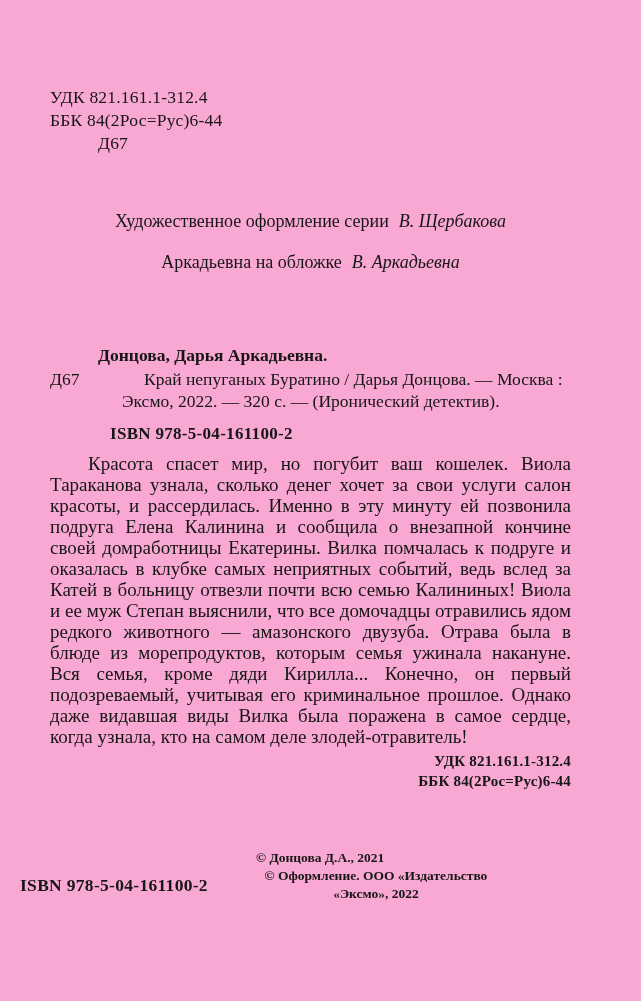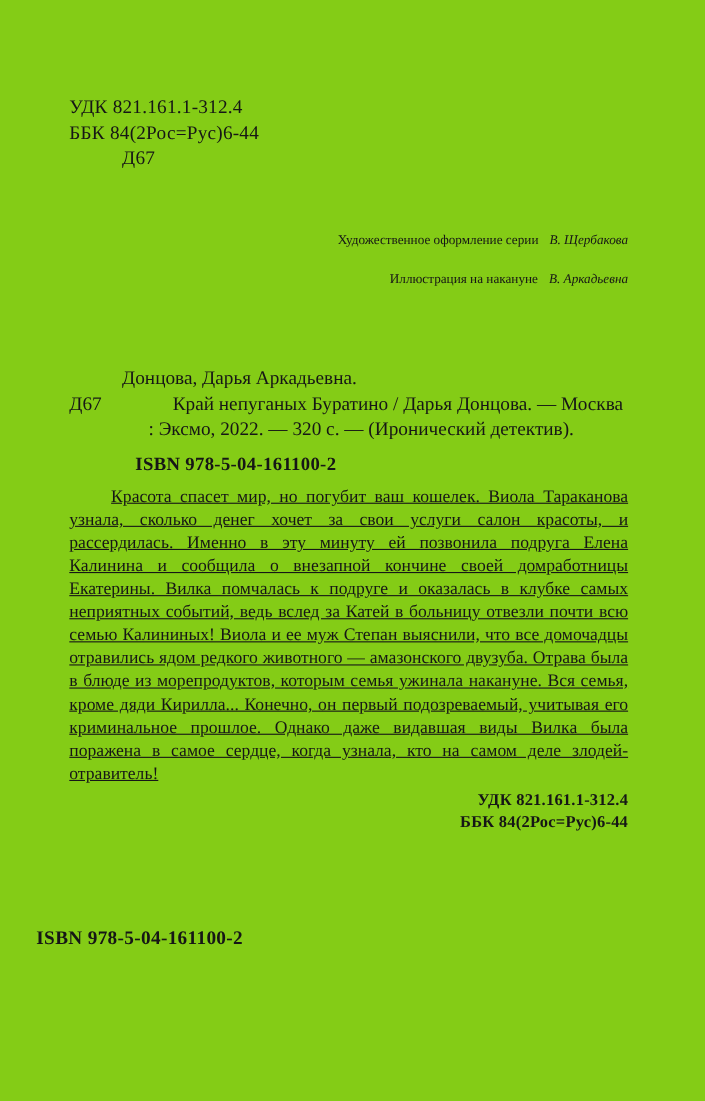--- a/index.html
+++ b/index.html
@@ -7,62 +7,61 @@
   body {
     font-family: "Liberation Serif", serif;
     color: #161616;
     -webkit-font-smoothing: antialiased;
   }
   .page {
     position: relative;
     width: 641px;
     height: 1001px;
     margin: 0 auto;
-    background: #84cc16;
-    padding: 86px 70px 0 63px;
+    background: #f9a8d4;
+    padding: 86px 70px 0 50px;
     overflow: hidden;
   }
   .top-codes { font-size: 17.5px; line-height: 23px; letter-spacing: 0.2px; }
   .top-codes .indent { margin-left: 48px; }
 
-  .credit-line { text-align: right; font-size: 12px; }
+  .credit-line { text-align: center; font-size: 18px; }
   .credit-line.series { margin-top: 56px; }
   .credit-line.cover  { margin-top: 20px; }
   .credit-line .italic { font-style: italic; margin-left: 10px; }
 
   .author-heading {
     margin-top: 72px;
     margin-left: 48px;
     font-size: 17.5px;
-    font-weight: normal;
+    font-weight: bold;
   }
   .biblio {
     position: relative;
     margin-top: 3px;
     padding-left: 25px;
     font-size: 17.5px;
     line-height: 21.5px;
   }
   .biblio .entry-text { text-indent: 22px; margin-left: 47px; }
   .biblio .biblio-code { position: absolute; left: 0; top: 0; }
 
   .isbn-mid {
     margin-top: 12px;
     margin-left: 60px;
     font-size: 17px;
     font-weight: bold;
     letter-spacing: 0.3px;
   }
   .annotation {
     margin-top: 9px;
-    font-size: 16px;
+    font-size: 19px;
     line-height: 21px;
     text-align: justify;
     text-indent: 38px;
-    text-decoration: underline;
   }
   .codes-right {
     margin-top: 4px;
     text-align: right;
     font-size: 15px;
     line-height: 20px;
     font-weight: bold;
     letter-spacing: 0.2px;
   }
   .footer {
@@ -96,36 +95,40 @@
     <div>УДК 821.161.1-312.4</div>
     <div>ББК 84(2Рос=Рус)6-44</div>
     <div class="indent">Д67</div>
   </div>
 
   <div class="credit-line series">
     <span>Художественное оформление серии</span><span class="italic">В. Щербакова</span>
   </div>
 
   <div class="credit-line cover">
-    <span>Иллюстрация на накануне</span><span class="italic">В. Аркадьевна</span>
+    <span>Аркадьевна на обложке</span><span class="italic">В. Аркадьевна</span>
   </div>
 
   <div class="author-heading">Донцова, Дарья Аркадьевна.</div>
 
   <div class="biblio">
     <span class="biblio-code">Д67</span>
     <p class="entry-text">Край непуганых Буратино / Дарья Донцова. — Москва : Эксмо, 2022. — 320 с. — (Иронический детектив).</p>
   </div>
 
   <div class="isbn-mid">ISBN 978-5-04-161100-2</div>
 
   <p class="annotation">Красота спасет мир, но погубит ваш кошелек. Виола Тараканова узнала, сколько денег хочет за свои услуги салон красоты, и рассердилась. Именно в эту минуту ей позвонила подруга Елена Калинина и сообщила о внезапной кончине своей домработницы Екатерины. Вилка помчалась к подруге и оказалась в клубке самых неприятных событий, ведь вслед за Катей в больницу отвезли почти всю семью Калининых! Виола и ее муж Степан выяснили, что все домочадцы отравились ядом редкого животного — амазонского двузуба. Отрава была в блюде из морепродуктов, которым семья ужинала накануне. Вся семья, кроме дяди Кирилла... Конечно, он первый подозреваемый, учитывая его криминальное прошлое. Однако даже видавшая виды Вилка была поражена в самое сердце, когда узнала, кто на самом деле злодей-отравитель!</p>
 
   <div class="codes-right">
     <div>УДК 821.161.1-312.4</div>
     <div>ББК 84(2Рос=Рус)6-44</div>
   </div>
 
   <div class="footer">
     <div class="isbn-bottom">ISBN 978-5-04-161100-2</div>
+    <div class="copyrights">
+      <div>© Донцова Д.А., 2021</div>
+      <div class="publisher">© Оформление. ООО «Издательство «Эксмо», 2022</div>
+    </div>
   </div>
 
 </div>
 
 </body></html>

